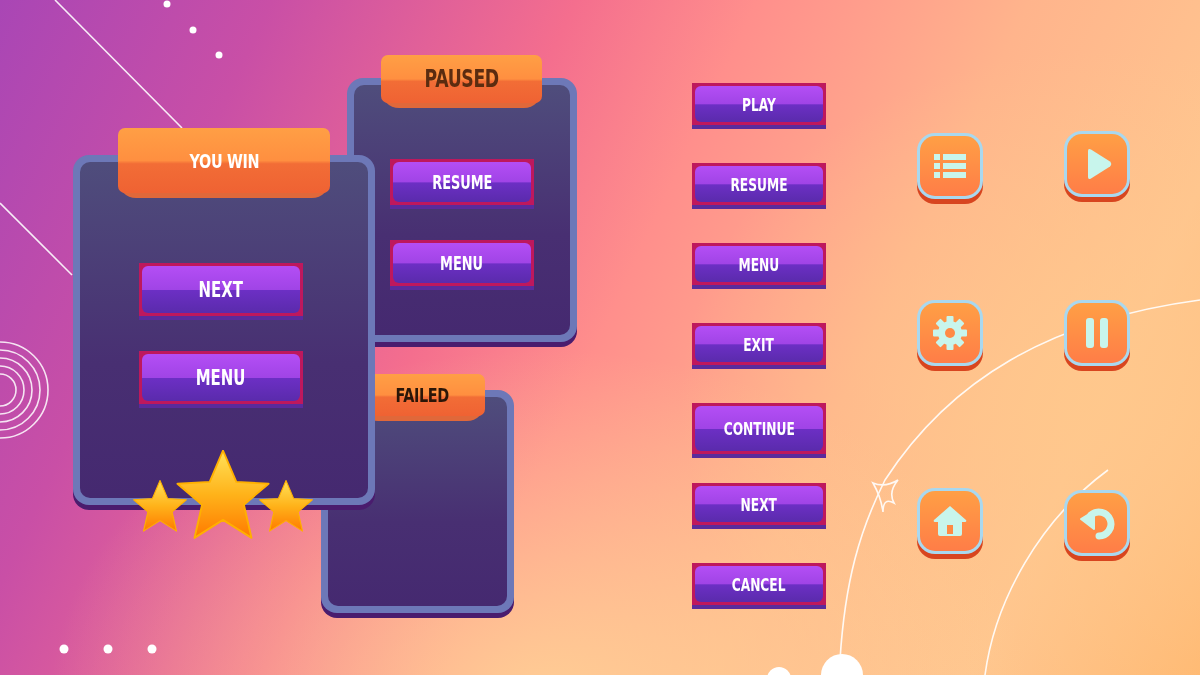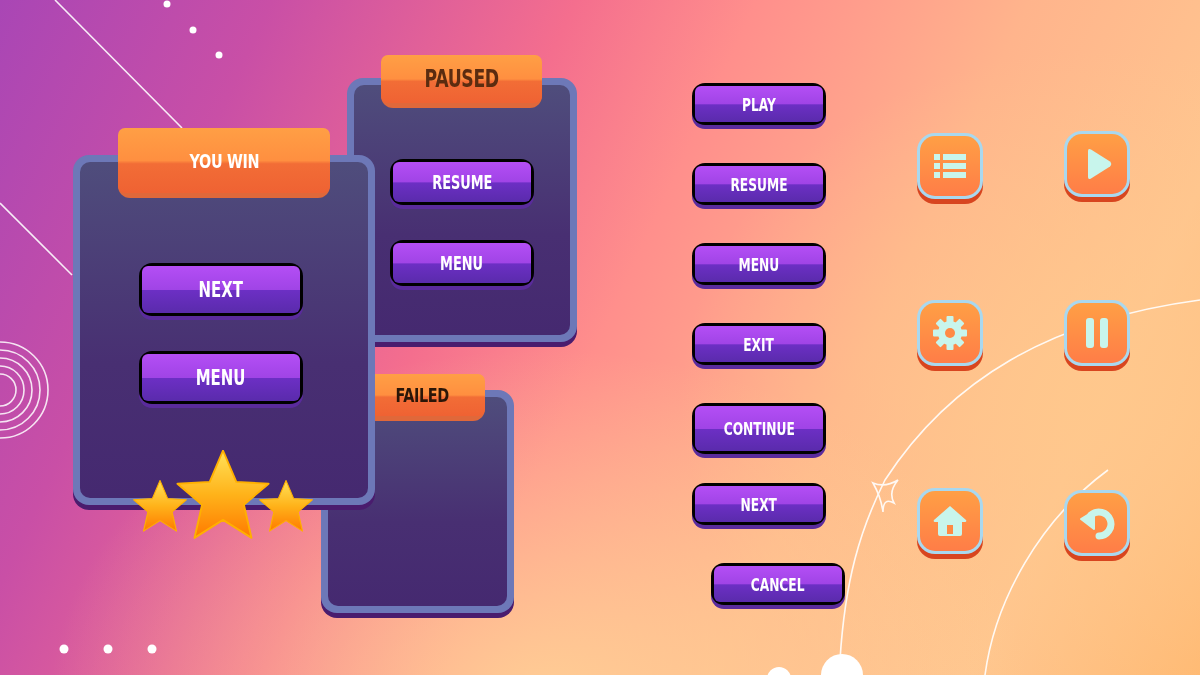--- a/index.html
+++ b/index.html
@@ -24,42 +24,42 @@
   }
   .panel-inner {
     width: 100%; height: 100%;
     border-radius: 10px;
     background: linear-gradient(180deg, #4f4d7c 0%, #482f72 60%, #452970 100%);
   }
 
   
   .ribbon {
     position: absolute;
-    border-radius: 12px;
+    border-radius: 18px;
     background: #a21caf;
     padding: 0;
     box-shadow: 0 5px 0 #e0683a;
   }
   .ribbon-inner {
     width: 100%; height: 100%;
     border-radius: 7px;
     background: linear-gradient(180deg, #ff9f45 0%, #ff8f40 50%, #f26d36 55%, #ef6233 100%);
     display: flex; align-items: center; justify-content: center;
     font-family: "DejaVu Sans", sans-serif;
     font-weight: bold;
     letter-spacing: -0.5px;
     transform-origin: center;
   }
   .ribbon-inner span { display: inline-block; transform: scaleX(0.72); }
 
   
   .pbtn {
     position: absolute;
-    border-radius: 13px;
-    background: #000000;
+    border-radius: 0;
+    background: #be185d;
     padding: 3px;
     box-shadow: 0 4px 0 #5a2b9c;
     cursor: pointer;
   }
   .pbtn-inner {
     width: 100%; height: 100%;
     border-radius: 6px;
     background: linear-gradient(180deg, #b44ef5 0%, #a044e6 50%, #6c2fc4 52%, #5a2bac 100%);
     display: flex; align-items: center; justify-content: center;
     color: #ffffff;
@@ -212,21 +212,21 @@
 <div class="pbtn" style="left:692px; top:403px; width:134px; height:51px;">
   <div class="pbtn-inner" style="font-size:18px;">
       <span>CONTINUE</span>
     </div>
 </div>
 <div class="pbtn" style="left:692px; top:483px; width:134px; height:42px;">
   <div class="pbtn-inner" style="font-size:18px;">
       <span>NEXT</span>
     </div>
 </div>
-<div class="pbtn" style="left:692px; top:563px; width:134px; height:42px;margin-left:19px;">
+<div class="pbtn" style="left:692px; top:563px; width:134px; height:42px;">
   <div class="pbtn-inner" style="font-size:18px;">
       <span>CANCEL</span>
     </div>
 </div>
 
 <div class="ibtn" style="left:917px; top:133px;">
   <div class="ibtn-inner">
     <svg viewBox="0 0 40 40">
       <g fill="#c8f5ec">
         <rect x="4" y="8" width="6" height="6"></rect>

